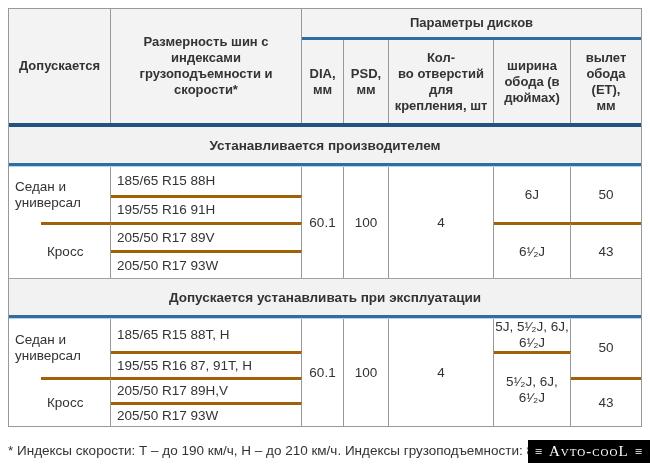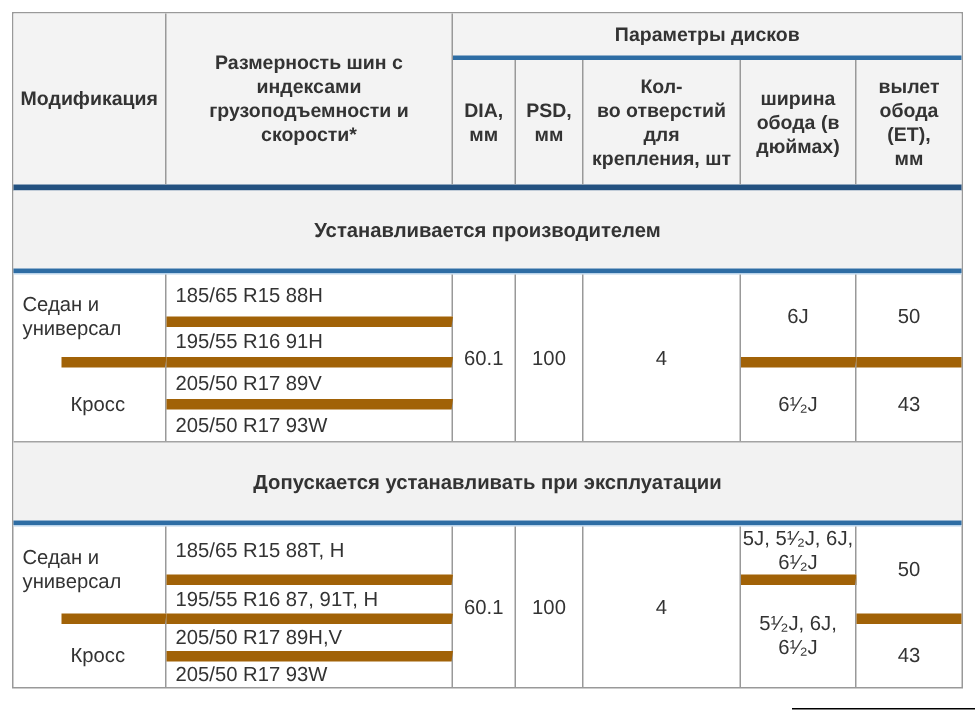--- a/index.html
+++ b/index.html
@@ -3,27 +3,27 @@
 <meta charset="utf-8">
 <style>
   html,body{margin:0;padding:0;background:#ffffff;font-family:"Liberation Sans",sans-serif;color:#333;}
   .page{width:650px;height:473px;position:relative;box-sizing:border-box;padding:8px 8px 0 8px;}
   .tbl{width:634px;box-sizing:border-box;border:1px solid #999;background:#fff;}
   .grid{display:grid;grid-template-columns:102px 191px 42px 45px 105px 77px 70px;}
   .cell{box-sizing:border-box;display:flex;align-items:center;font-size:13.5px;line-height:16px;white-space:pre-line;overflow:hidden;}
   .c-center{justify-content:center;text-align:center;}
   .c-left{justify-content:flex-start;text-align:left;padding-left:6px;}
   .br{border-right:1px solid #999;}
-  .bt{border-top:7px solid #a16207;}
+  .bt{border-top:3px solid #a16207;}
   .hdr{grid-template-rows:28px 3px 83px;background:#f3f3f3;font-weight:bold;}
   .hdr .cell{font-size:13px;}
   .navy-line{height:4px;background:#235180;}
   .accent-line{height:3px;background:#2e6da4;}
   .accent-under{height:1px;background:#b9d3ea;}
-  .band{height:52px;background:#f2f2f2;display:flex;align-items:center;justify-content:center;font-weight:bold;font-size:13.5px;}
+  .band{height:36px;background:#f2f2f2;display:flex;align-items:center;justify-content:center;font-weight:bold;font-size:13.5px;}
   .band.bt{border-top:1px solid #a3a3a3;}
   .sec1{grid-template-rows:28px 27px 28px 28px;}
   .sec2{grid-template-rows:32px 26px 25px 24px;}
   .footer{position:relative;width:634px;margin-top:13px;height:30px;}
   .footnote{font-size:13.5px;white-space:nowrap;overflow:hidden;padding-top:3px;}
   .watermark{position:absolute;right:-8px;top:0;background:#000;color:#fff;height:23px;
     display:flex;align-items:center;gap:6px;padding:0 7px;
     font-family:"Liberation Serif",serif;font-variant:small-caps;font-size:15px;letter-spacing:1px;}
   .wm-bars{font-size:13px;font-variant:normal;}
   
@@ -53,21 +53,21 @@
   .s-o1{grid-column:7;grid-row:1/3;}
   .s-o2{grid-column:7;grid-row:3/5;}
 </style>
 </head>
 <body>
 
 <div class="page">
   <div class="tbl">
 
     <div class="grid hdr">
-      <div class="cell c-center br h-mod">Модификация</div>
+      <div class="cell c-center br h-mod">Допускается</div>
       <div class="cell c-center br h-tire">Размерность шин с
 индексами
 грузоподъемности и
 скорости*</div>
       <div class="cell c-center h-disk">Параметры дисков</div>
       <div class="h-diskline"></div>
       <div class="cell c-center br h-dia">DIA,
 мм</div>
       <div class="cell c-center br h-psd">PSD,
 мм</div>

